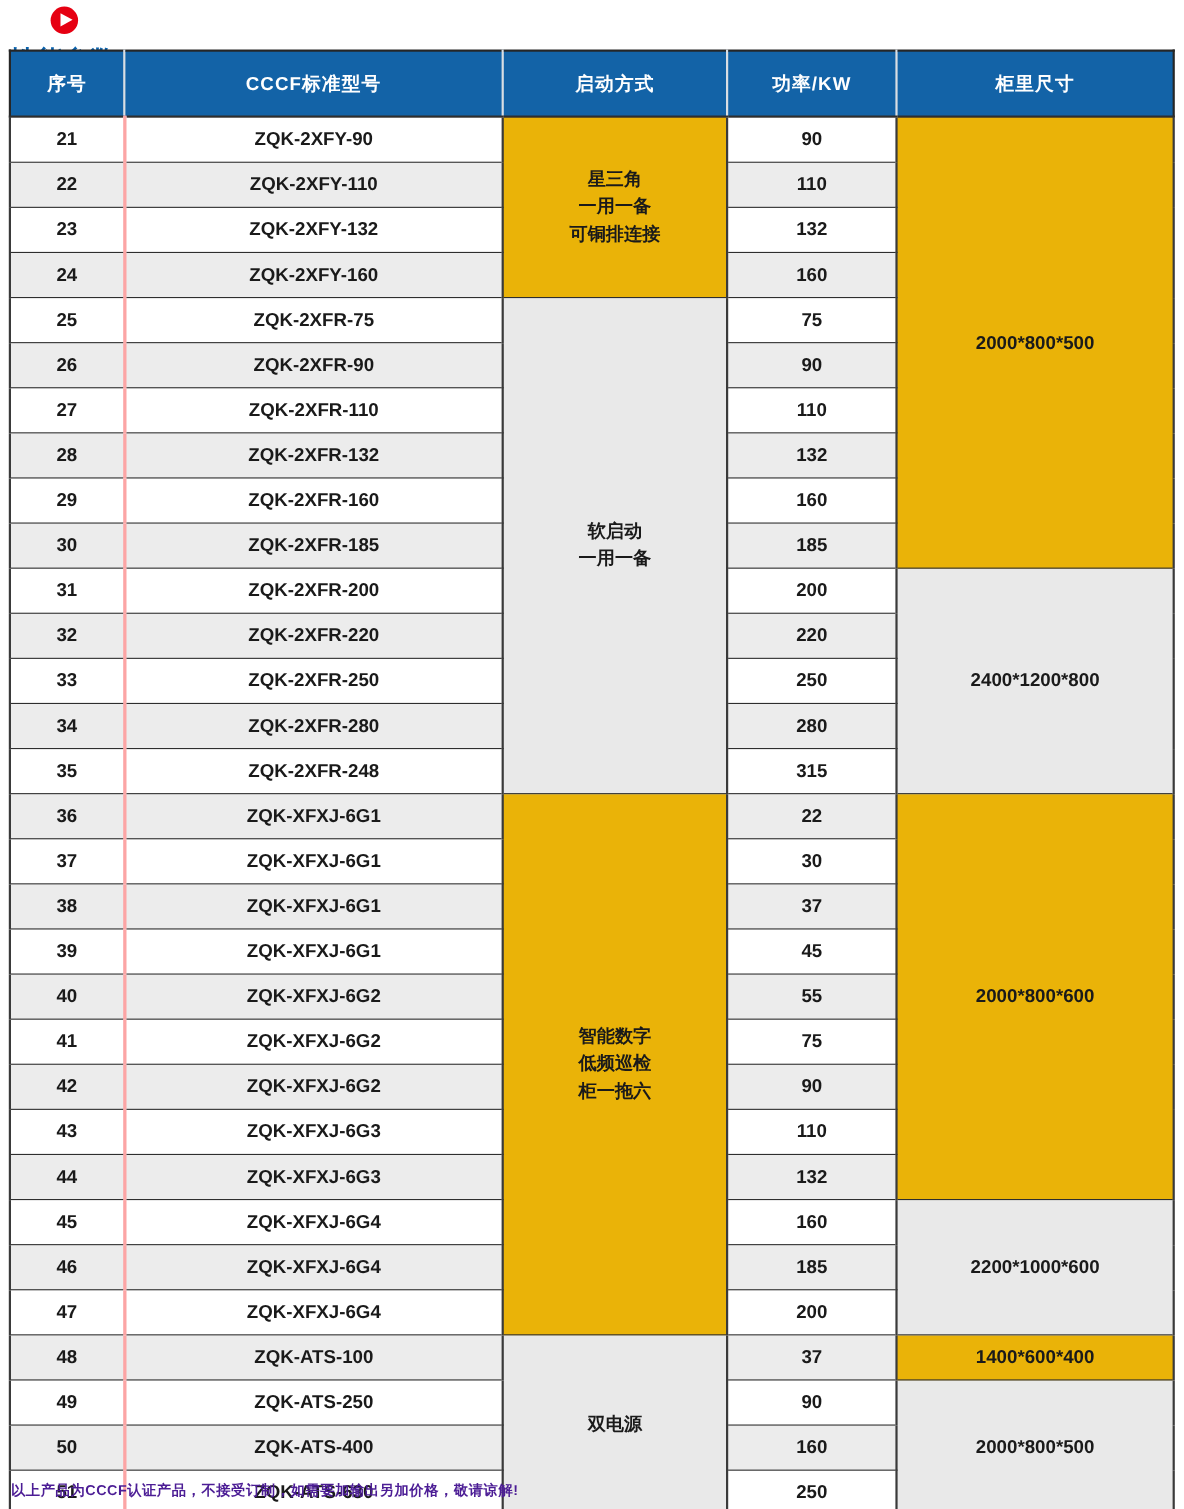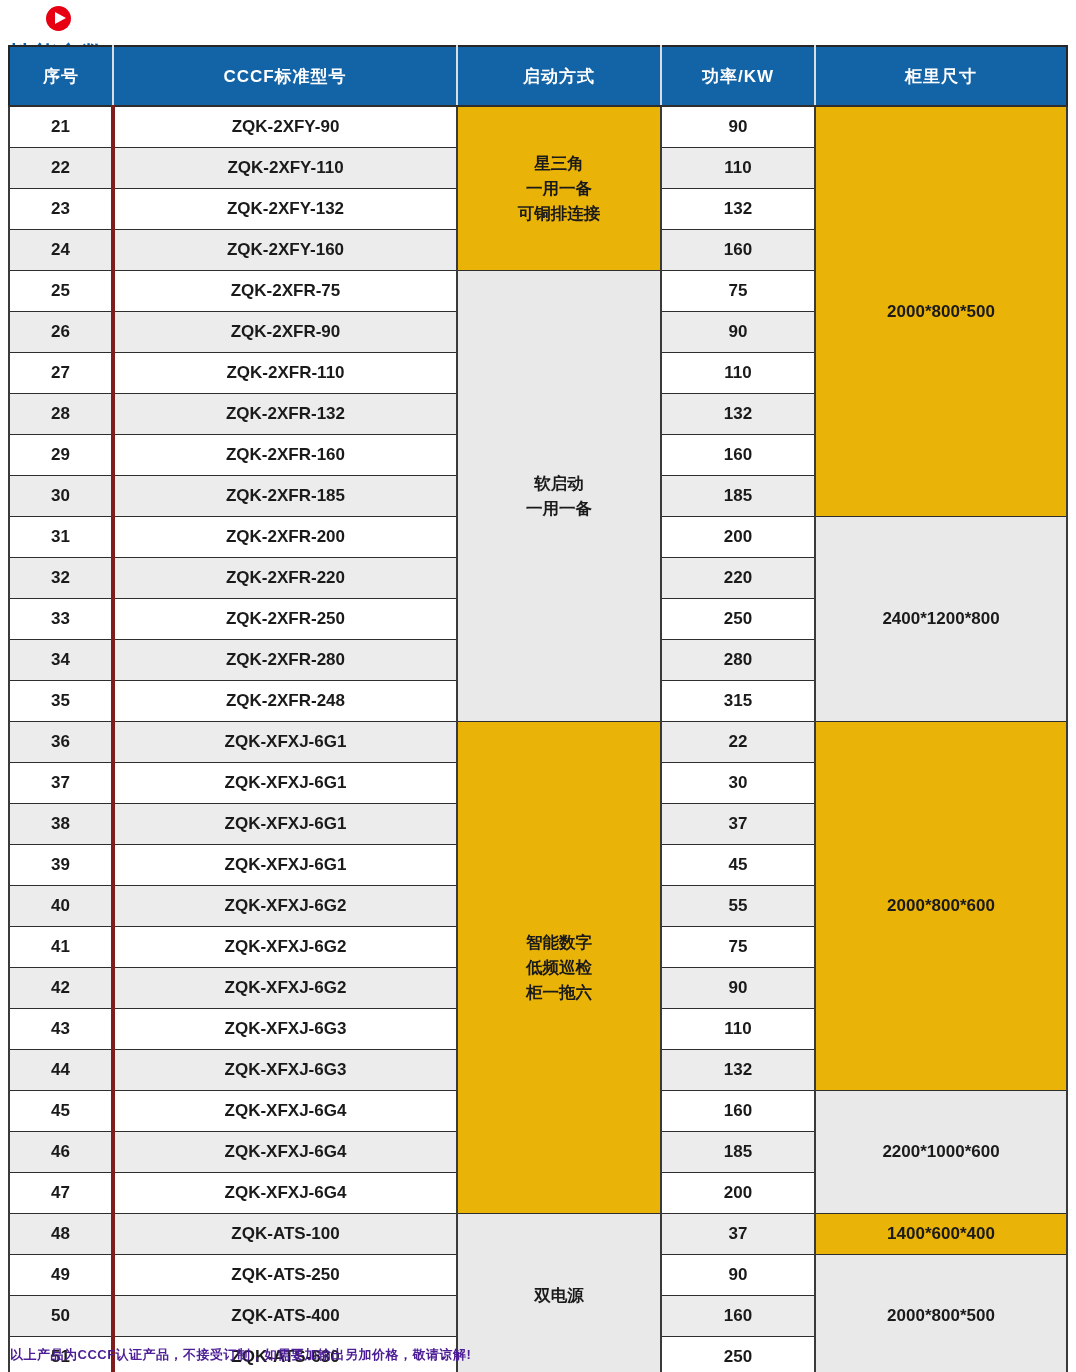--- a/index.html
+++ b/index.html
@@ -40,21 +40,21 @@
   }
   th:first-child{border-left:2px solid #262626;}
   th:last-child{border-right:2px solid #262626;}
   td{
     height:40px;text-align:center;vertical-align:middle;
     font-size:17px;font-weight:bold;background:#fff;
     border-top:1.6px solid #2e2e2e;border-bottom:1.6px solid #2e2e2e;
     border-left:2px solid #3a3a3a;border-right:2px solid #3a3a3a;
     padding:0;
   }
-  td.col-no{border-right:4px solid #7f1d1d;}
+  td.col-no{border-right:1px solid #7f1d1d;}
   td.col-model{border-left:3px solid #fca5a5;}
   tr.stripe td.col-no,
   tr.stripe td.col-model,
   tr.stripe td.col-power{background:#ececec;}
   td.merged{
     white-space:pre-line;line-height:1.5;font-size:16.5px;background:#eab308;
   }
   td.merged.shade{background:#e9e9e9;}
   td.col-size{font-size:17px;}
   

